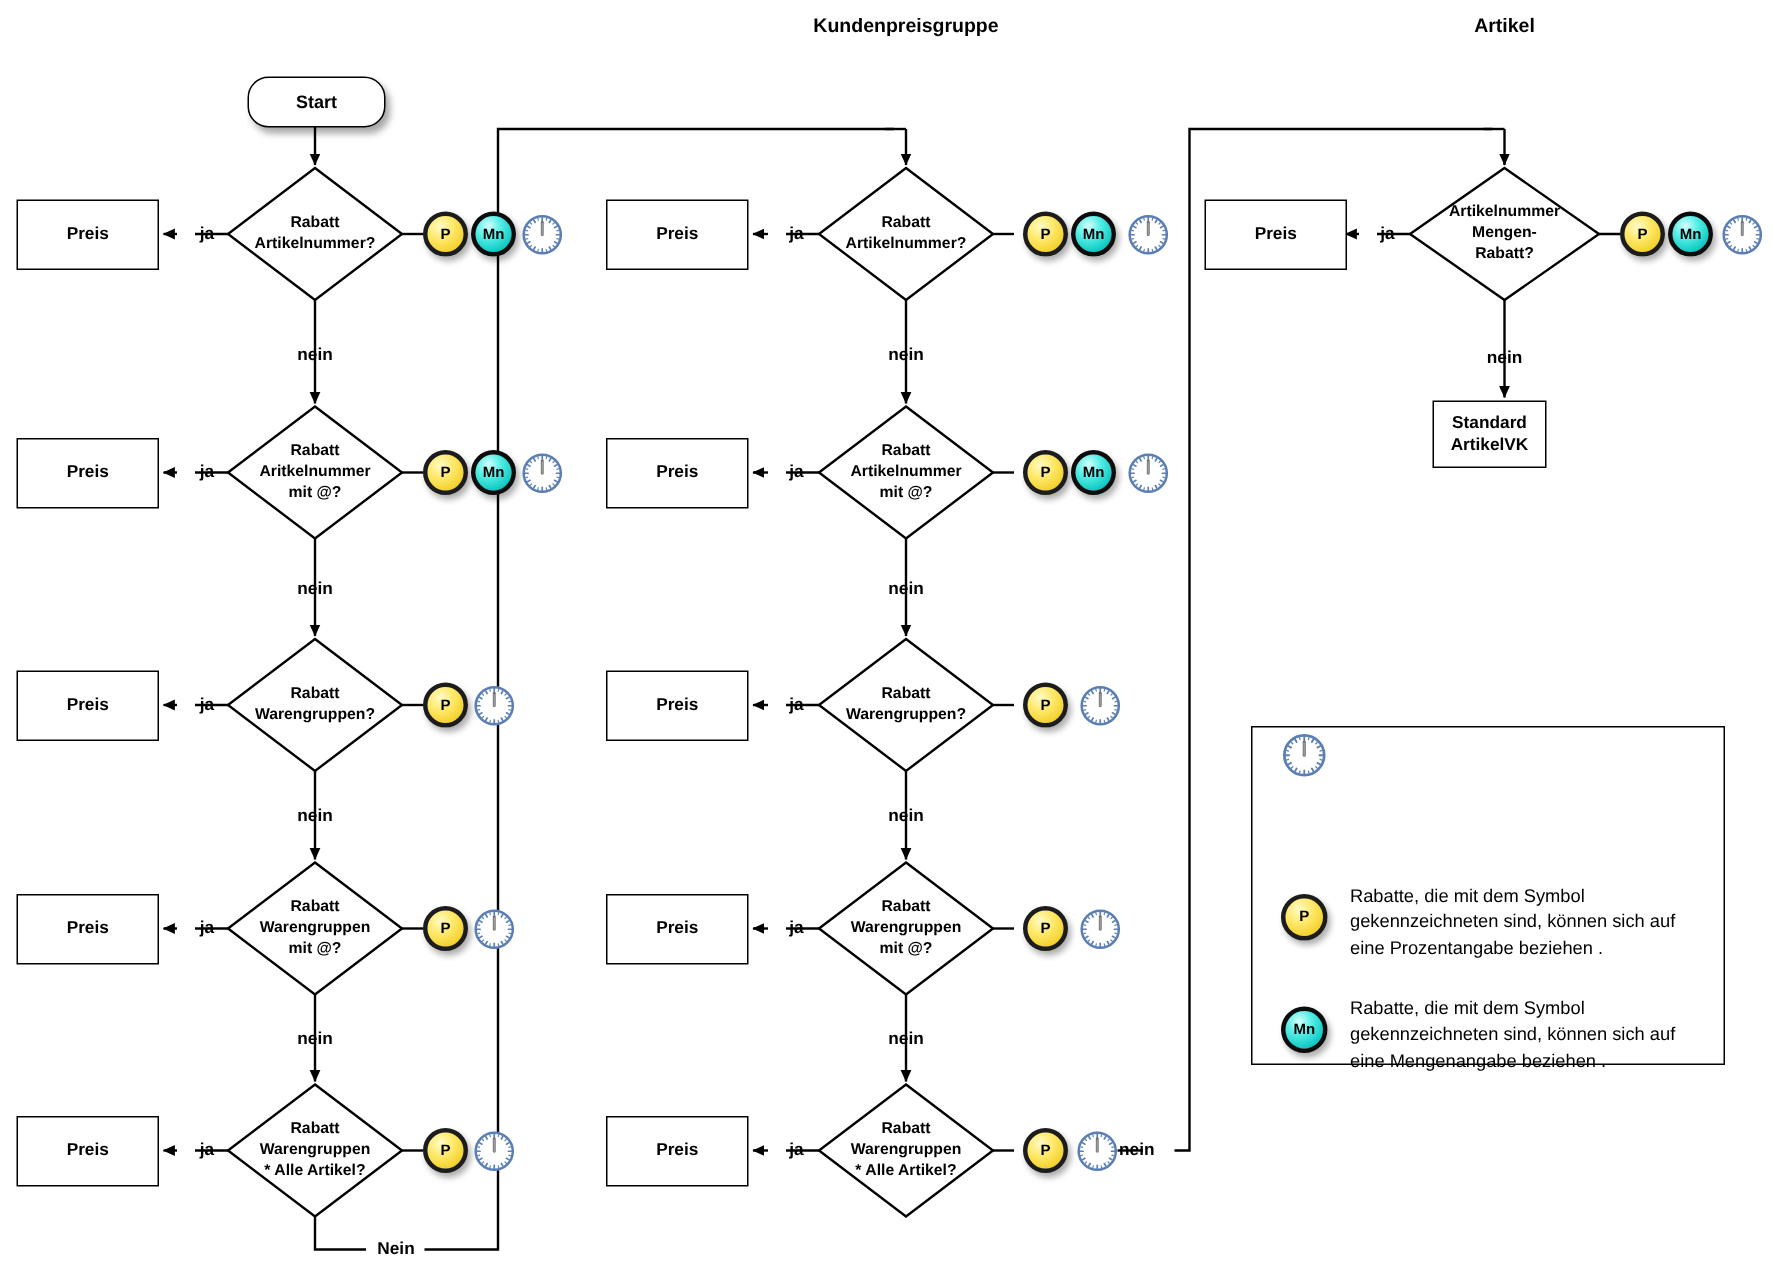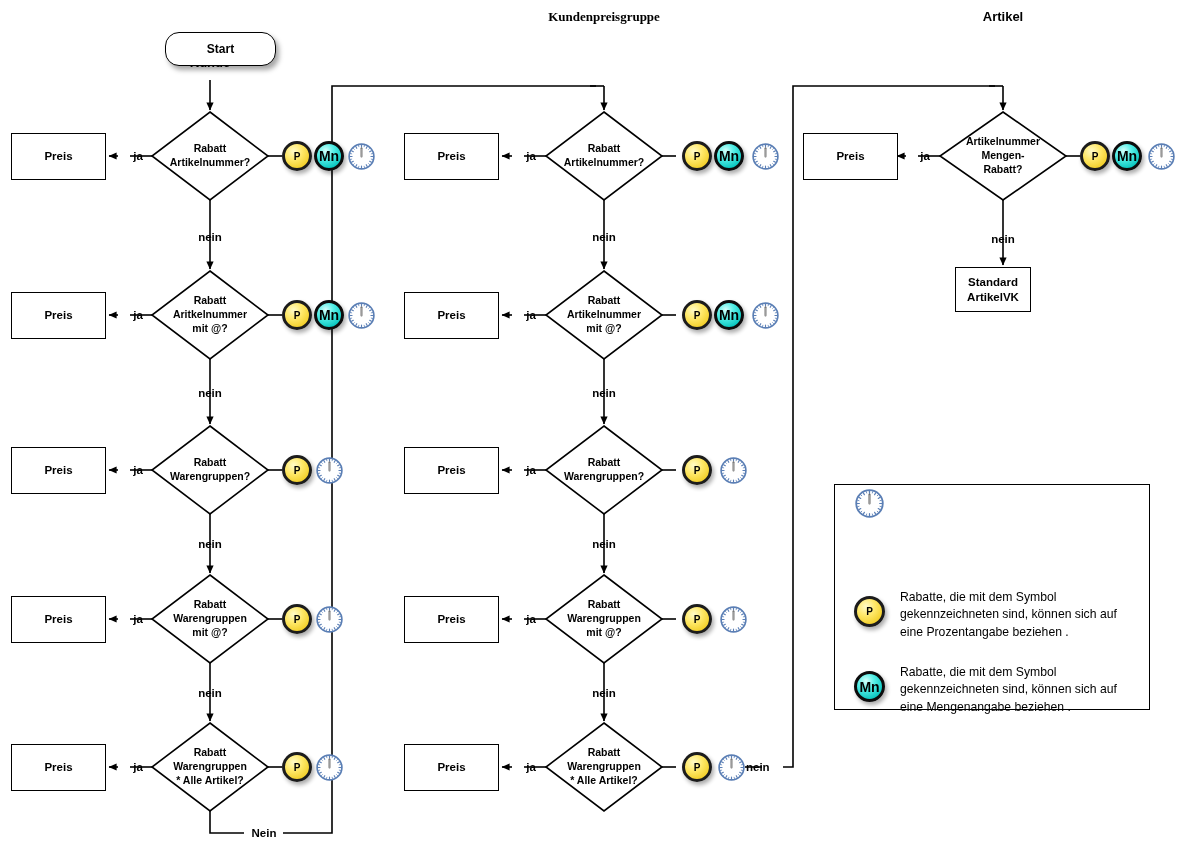--- a/index.html
+++ b/index.html
@@ -60,21 +60,21 @@
   }
   .badge-p{
     width:30px;height:30px;border:3px solid #1c1c1c;
     background:radial-gradient(circle at 36% 30%, #fffbc9 0%, #ffe96a 38%, #f2cf2a 78%, #d8b41a 100%);
     font-size:10px;
     box-shadow:2px 3px 4px rgba(0,0,0,0.33);
   }
   .badge-mn{
     width:30px;height:30px;border:3px solid #0c0c0c;
     background:radial-gradient(circle at 36% 28%, #d6fffb 0%, #55eee6 35%, #0fc9c2 75%, #04a39c 100%);
-    font-size:14px;
+    font-size:10px;
     box-shadow:2px 3px 4px rgba(0,0,0,0.33);
   }
   .clock{position:absolute;width:27px;height:27px;}
 
   
   .legend-box{
     position:absolute;box-sizing:border-box;
     border:1.6px solid #000;background:#fff;
   }
   .legend-text{
@@ -166,24 +166,24 @@
 
       <polygon points="1003,112 1066,156 1003,200 940,156" fill="#fff"></polygon>
       <line x1="940" y1="156" x2="918" y2="156"></line>
       <line x1="906" y1="156" x2="897" y2="156" marker-end="url(#arrow)"></line>
       <line x1="1066" y1="156" x2="1080" y2="156"></line>
       <line x1="1003" y1="200" x2="1003" y2="265" marker-end="url(#arrow)"></line>
     </g>
   </svg>
 
   <div class="col-header" style="left:210px;top:9px;margin-top:46px;">Kunde</div>
-  <div class="col-header" style="left:604px;top:9px;font-family:Liberation Serif, serif;">Kundenpreisgruppe</div>
+  <div class="col-header" style="left:604px;top:9px;">Kundenpreisgruppe</div>
   <div class="col-header" style="left:1003px;top:9px;">Artikel</div>
 
-  <div class="start-node" style="left:165px;top:32px;width:111px;height:34px;">Start</div>
+  <div class="start-node" style="left:165px;top:51px;width:92px;height:34px;">Start</div>
 
   <div class="rect-node" style="left:11px;top:133px;width:95px;height:47px;">Preis</div>
   <div class="rect-node" style="left:11px;top:292px;width:95px;height:47px;">Preis</div>
   <div class="rect-node" style="left:11px;top:447px;width:95px;height:47px;">Preis</div>
   <div class="rect-node" style="left:11px;top:596px;width:95px;height:47px;">Preis</div>
   <div class="rect-node" style="left:11px;top:744px;width:95px;height:47px;">Preis</div>
 
   <div class="diamond-label" style="left:210px;top:156px;">Rabatt<br>Artikelnummer?</div>
   <div class="diamond-label" style="left:210px;top:315px;">Rabatt<br>Aritkelnummer<br>mit @?</div>
   <div class="diamond-label" style="left:210px;top:470px;">Rabatt<br>Warengruppen?</div>

